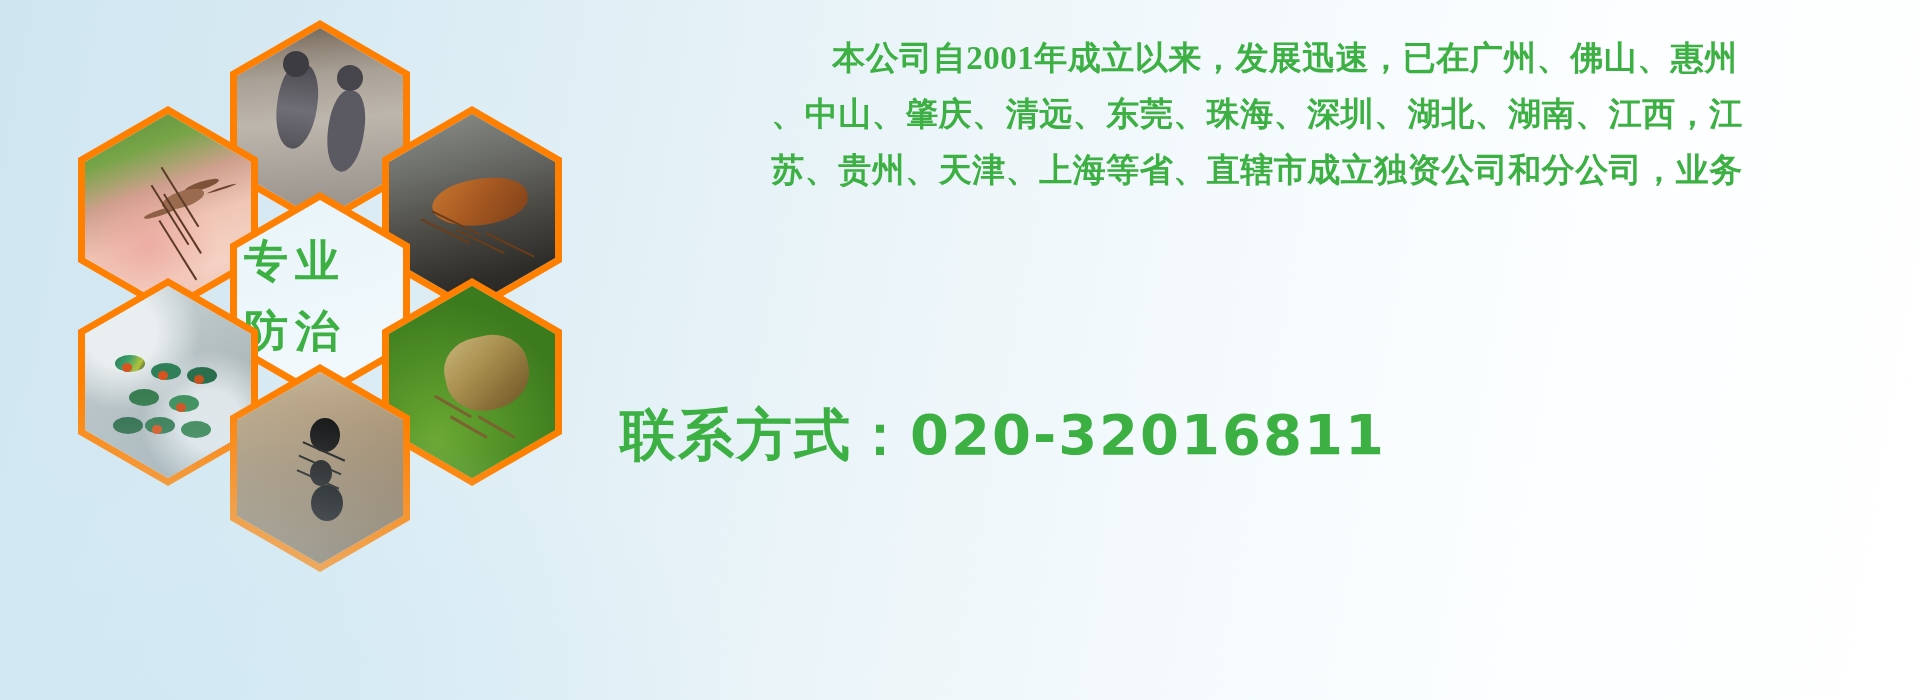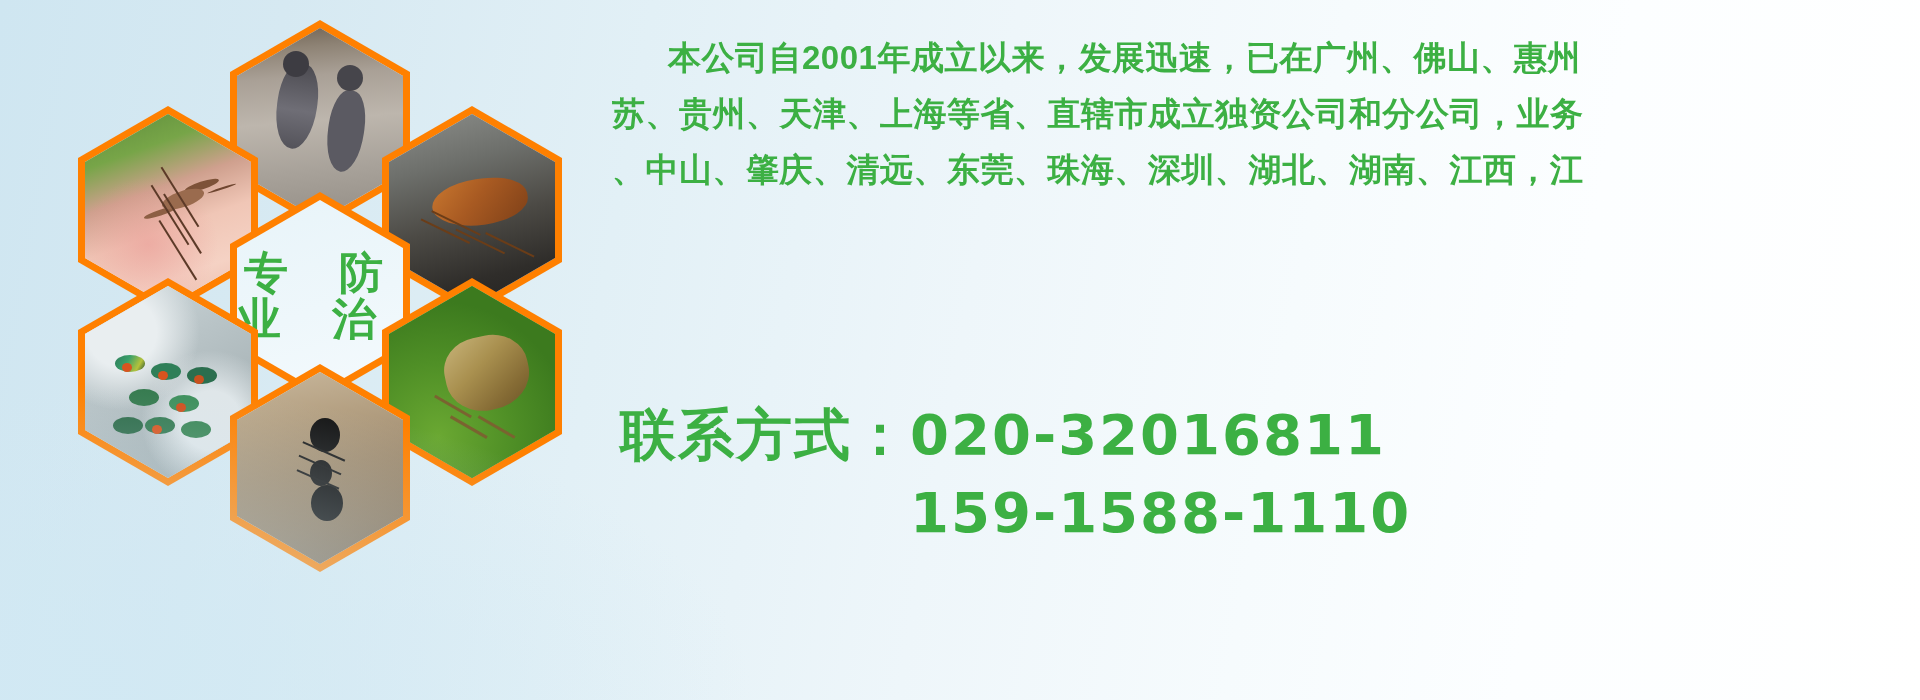--- a/index.html
+++ b/index.html
@@ -66,22 +66,22 @@
   .hex.h-mosq   { left: 0px;   top: 98px; }
   .hex.h-center { left: 152px; top: 184px; }
   .hex.h-bug    { left: 304px; top: 270px; }
   .hex.h-fly    { left: 0px;   top: 270px; }
   .hex.h-ant    { left: 152px; top: 356px; }
 
   
   .hex.h-center .inner {
     background: linear-gradient(160deg,#e8f4f9 0%,#eef7fb 55%,#f4fafd 100%);
     display: flex;
-    flex-direction: row;
-    align-items: center;
+    flex-direction: column;
+    align-items: flex-start;
     justify-content: center;
     gap: 24px;
   }
   .slogan-line {
     color: #3cb043;
     font-size: 44px;
     font-weight: bold;
     letter-spacing: 7px;
     text-indent: 7px;
     line-height: 1.05;
@@ -235,21 +235,22 @@
     top: 30px;
     width: 1290px;
   }
   .copy p {
     color: #3cb043;
     font-size: 33px;
     font-weight: bold;
     line-height: 56px;
     letter-spacing: .5px;
     white-space: nowrap;
-    font-family: Liberation Sans, sans-serif;
+    font-family: Liberation Serif, serif;
+    text-align: center;
   }
   .copy p.first { text-indent: 56px; }
 
   .contact {
     position: absolute;
     left: 620px;
     top: 396px;
     width: 1280px;
   }
   .contact .line {
@@ -310,22 +311,21 @@
     <div class="hex h-ant">
       <div class="inner">
         <div class="art ant"></div>
       </div>
     </div>
 
   </div>
 
   <div class="copy">
     <p class="first">本公司自2001年成立以来，发展迅速，已在广州、佛山、惠州</p>
+    <p>、中山、肇庆、清远、东莞、珠海、深圳、湖北、湖南、江西，江</p>
     <p>苏、贵州、天津、上海等省、直辖市成立独资公司和分公司，业务</p>
-    <p>、中山、肇庆、清远、东莞、珠海、深圳、湖北、湖南、江西，江</p>
   </div>
 
   <div class="contact">
     <div class="line">联系方式：020-32016811</div>
-    <div class="line second">159-1588-1110</div>
   </div>
 
 </div>
 
 </body></html>

